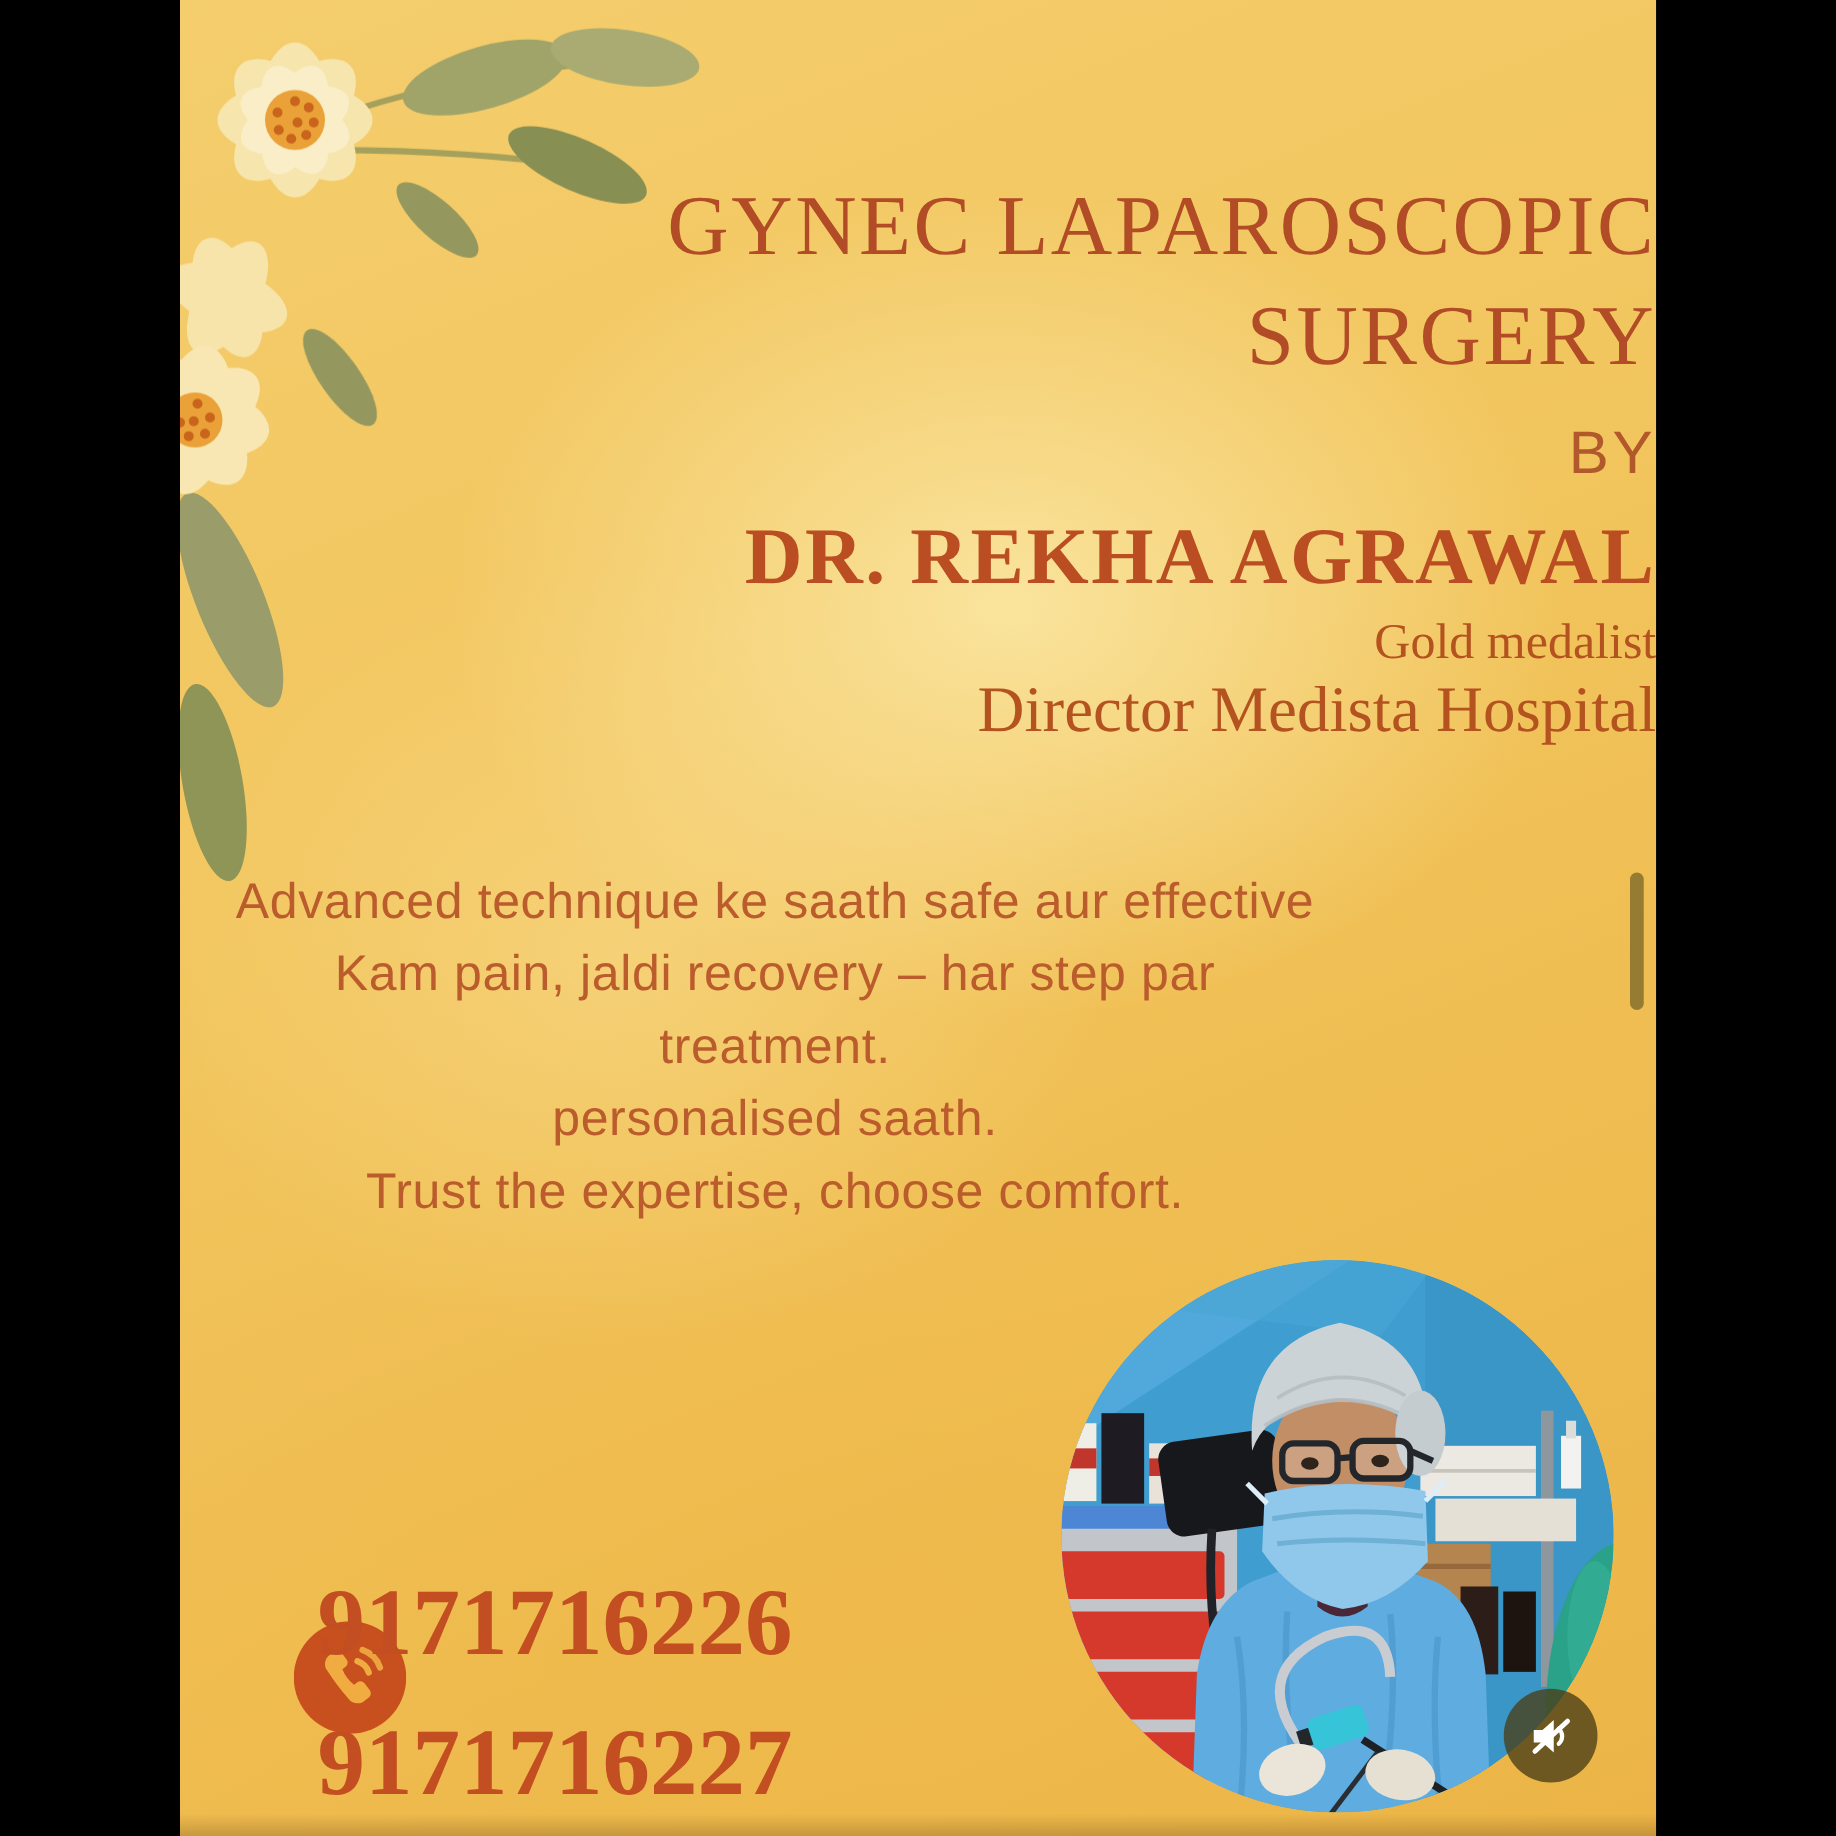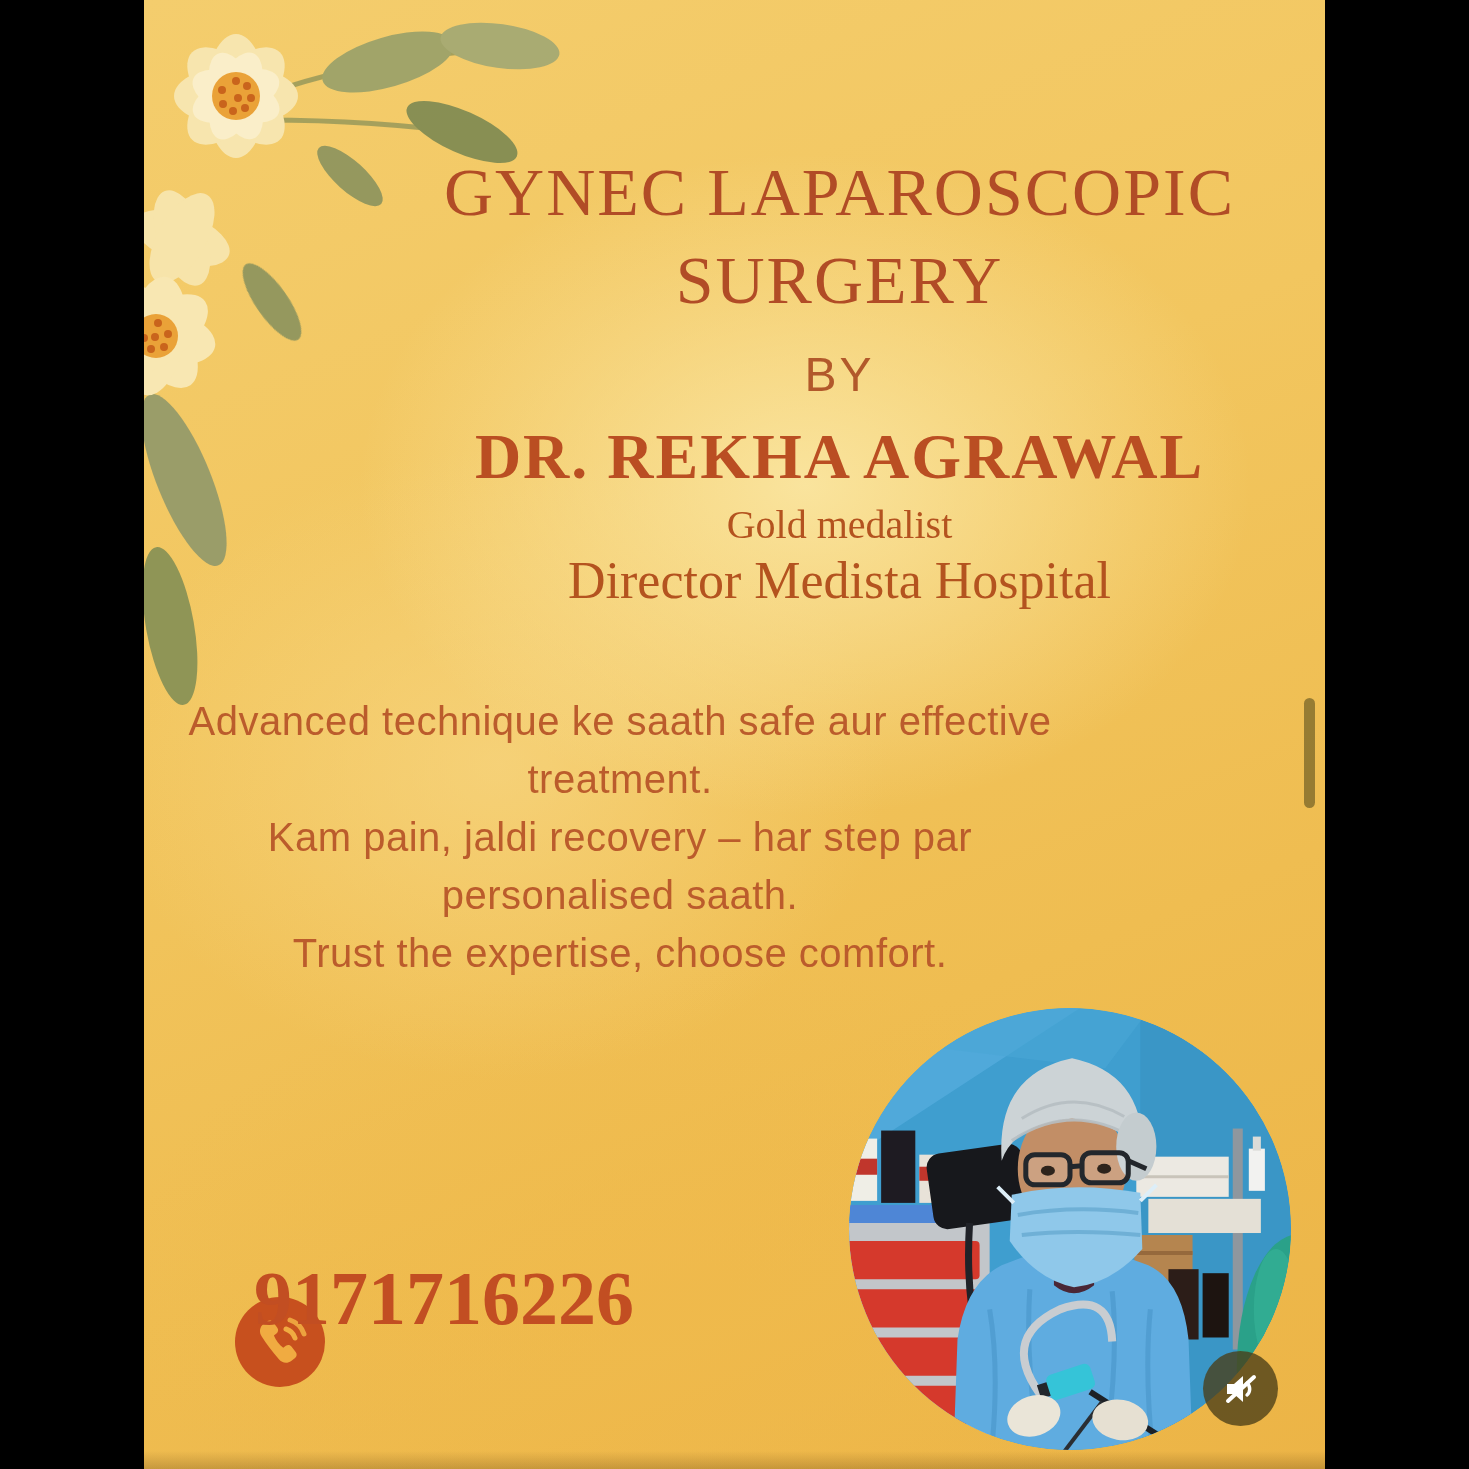--- a/index.html
+++ b/index.html
@@ -33,22 +33,22 @@
   }
   #poster::after { 
     content: ""; position: absolute; left: 0; right: 0; bottom: 0; height: 18px;
     background: linear-gradient(to bottom, rgba(80,50,10,0) 0%, rgba(80,50,10,0.25) 100%);
     pointer-events: none;
   }
 
   .flowers { position: absolute; left: 0; top: 0; pointer-events: none; }
 
   .header {
-    position: absolute; top: 148px; left: 210px; right: 0;
-    text-align: center;
+    position: absolute; top: 136px; left: 210px; right: 0;
+    text-align: right;
   }
   .title {
     font-family: "Liberation Serif", serif;
     font-size: 68px; line-height: 88px;
     letter-spacing: 2px;
     color: #b14c26;
   }
   .by-label {
     margin-top: 22px;
     font-size: 48px; line-height: 58px;
@@ -205,38 +205,39 @@
         <div>SURGERY</div>
       </div>
       <div class="by-label">BY</div>
       <div class="doctor-name">DR. REKHA AGRAWAL</div>
       <div class="credential">Gold medalist</div>
       <div class="role">Director Medista Hospital</div>
     </div>
 
     <div class="body-copy">
       <div>Advanced technique ke saath safe aur effective</div>
+      <div>Kam pain, jaldi recovery – har step par</div>
       <div>treatment.</div>
-      <div>Kam pain, jaldi recovery – har step par</div>
       <div>personalised saath.</div>
       <div>Trust the expertise, choose comfort.</div>
     </div>
 
     <div class="phone-badge">
       <svg width="90" height="90" viewBox="0 0 90 90">
         <circle cx="45" cy="45" r="45" fill="#c7501e"></circle>
         <g transform="translate(45,46)">
           <path d="M-19,-4 c-3.4,-3.4 -3.4,-9 0,-12.4 l3.4,-3.4 c1.6,-1.6 4.2,-1.6 5.8,0 l5,5 c1.6,1.6 1.6,4.2 0,5.8 l-2.3,2.3 c2.6,4.6 6.4,8.4 11,11 l2.3,-2.3 c1.6,-1.6 4.2,-1.6 5.8,0 l5,5 c1.6,1.6 1.6,4.2 0,5.8 l-3.4,3.4 c-3.4,3.4 -9,3.4 -12.4,0 C-7,8.9 -13.5,2.4 -19,-4 z" fill="#f0ab41" transform="rotate(8)"></path>
           <path d="M6,-14 a14,14 0 0 1 9,9" fill="none" stroke="#f0ab41" stroke-width="5" stroke-linecap="round"></path>
           <path d="M10,-23 a22,22 0 0 1 14,14" fill="none" stroke="#f0ab41" stroke-width="5" stroke-linecap="round" opacity="0.9"></path>
         </g>
       </svg>
     </div>
     <div class="phones">
       <div>9171716226</div>
+      <div>9171716227</div>
     </div>
 
     <div class="photo">
       <svg width="442" height="442" viewBox="0 0 440 440">
         <defs>
           <clipPath id="circ">
               <circle cx="220" cy="220" r="220"></circle>
             </clipPath>
         </defs>
         <g clip-path="url(#circ)">

